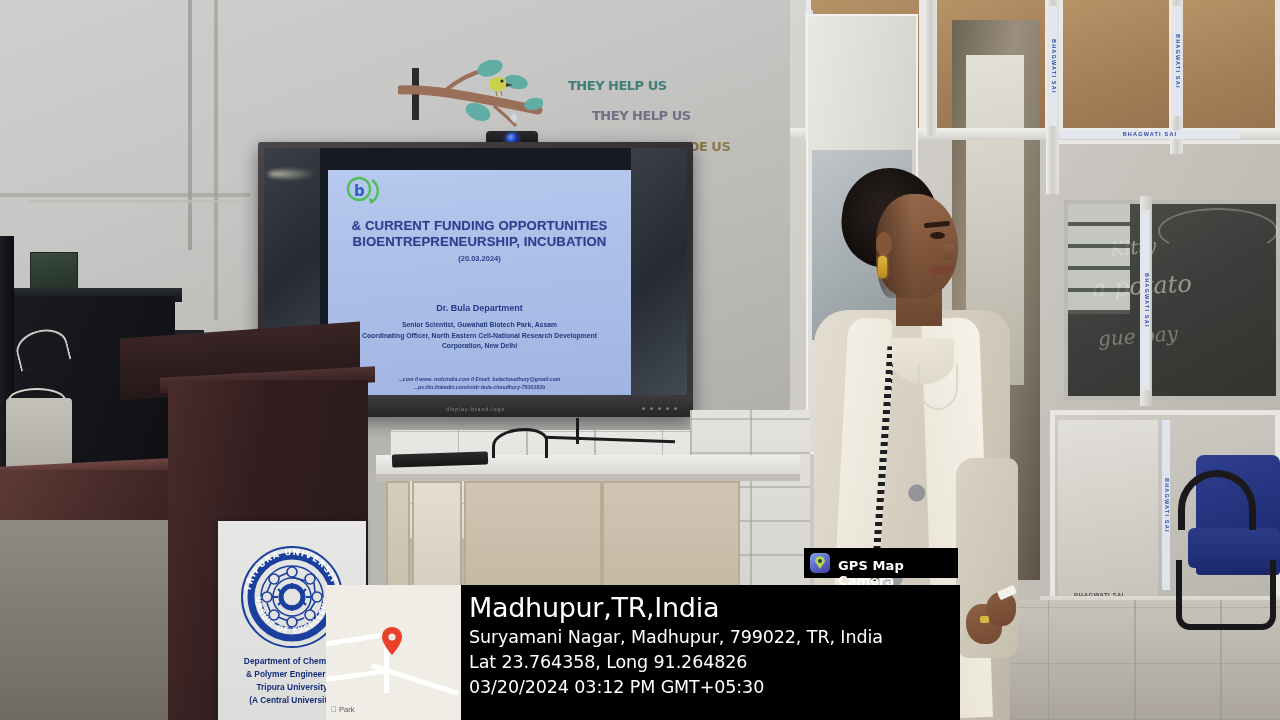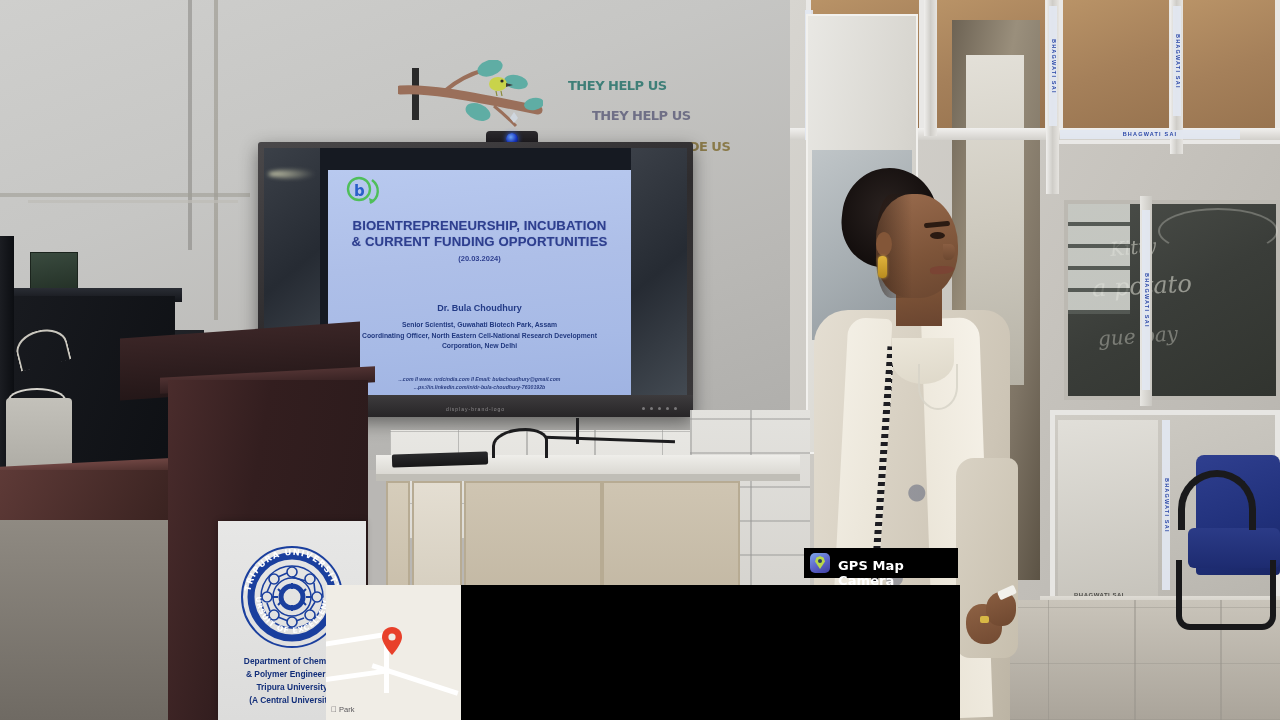--- a/index.html
+++ b/index.html
@@ -739,25 +739,25 @@
       <div class="tv-sidepanel right"></div>
 
       <div class="slide">
         <svg class="slide-logo" viewBox="0 0 42 32">
           <circle cx="17" cy="13" r="11" fill="none" stroke="#4fbf5a" stroke-width="2.4"></circle>
           <path d="M30 4 C38 10 38 22 28 27" fill="none" stroke="#4fbf5a" stroke-width="2.4"></path>
           <path d="M28 27 l-1 -5 5 2z" fill="#4fbf5a"></path>
           <text x="12" y="20" font-family="DejaVu Sans, sans-serif" font-size="15" font-weight="bold" fill="#2a5fc8">b</text>
         </svg>
         <div class="slide-title">
+          <div>&amp; CURRENT FUNDING OPPORTUNITIES</div>
           <div>BIOENTREPRENEURSHIP,  INCUBATION</div>
-          <div>&amp; CURRENT FUNDING OPPORTUNITIES</div>
         </div>
         <div class="slide-date">(20.03.2024)</div>
-        <div class="slide-presenter">Dr. Bula Choudhury</div>
+        <div class="slide-presenter">Dr. Bula Department</div>
         <div class="slide-affil">
           <div>Senior Scientist, Guwahati Biotech Park, Assam</div>
           <div>Coordinating Officer, North Eastern Cell-National Research Development</div>
           <div>Corporation, New Delhi</div>
         </div>
         <div class="slide-footer">
           <div>...com II www. nrdcindia.com II Email: bulachoudhury@gmail.com</div>
           <div>...ps://in.linkedin.com/in/dr-bula-choudhury-7630192b</div>
         </div>
       </div>
@@ -895,15 +895,21 @@
       <div class="road r5"></div>
       <svg class="gps-pin" viewBox="0 0 20 28">
         <path d="M10 0 C4.3 0 0 4.3 0 10 C0 17.2 10 28 10 28 C10 28 20 17.2 20 10 C20 4.3 15.7 0 10 0 Z" fill="#e8402a"></path>
         <circle cx="10" cy="10" r="3.6" fill="#f0ede6"></circle>
       </svg>
       <div class="gps-map-attr">
         <span class="apple"></span>
         <span>Park</span>
       </div>
     </div>
+    <div class="gps-text">
+      <div class="gps-place">Madhupur,TR,India</div>
+      <div class="gps-line">Suryamani Nagar, Madhupur, 799022, TR, India</div>
+      <div class="gps-line">Lat 23.764358, Long 91.264826</div>
+      <div class="gps-line">03/20/2024 03:12 PM GMT+05:30</div>
+    </div>
   </div>
 
 </div>
 
 </body></html>

